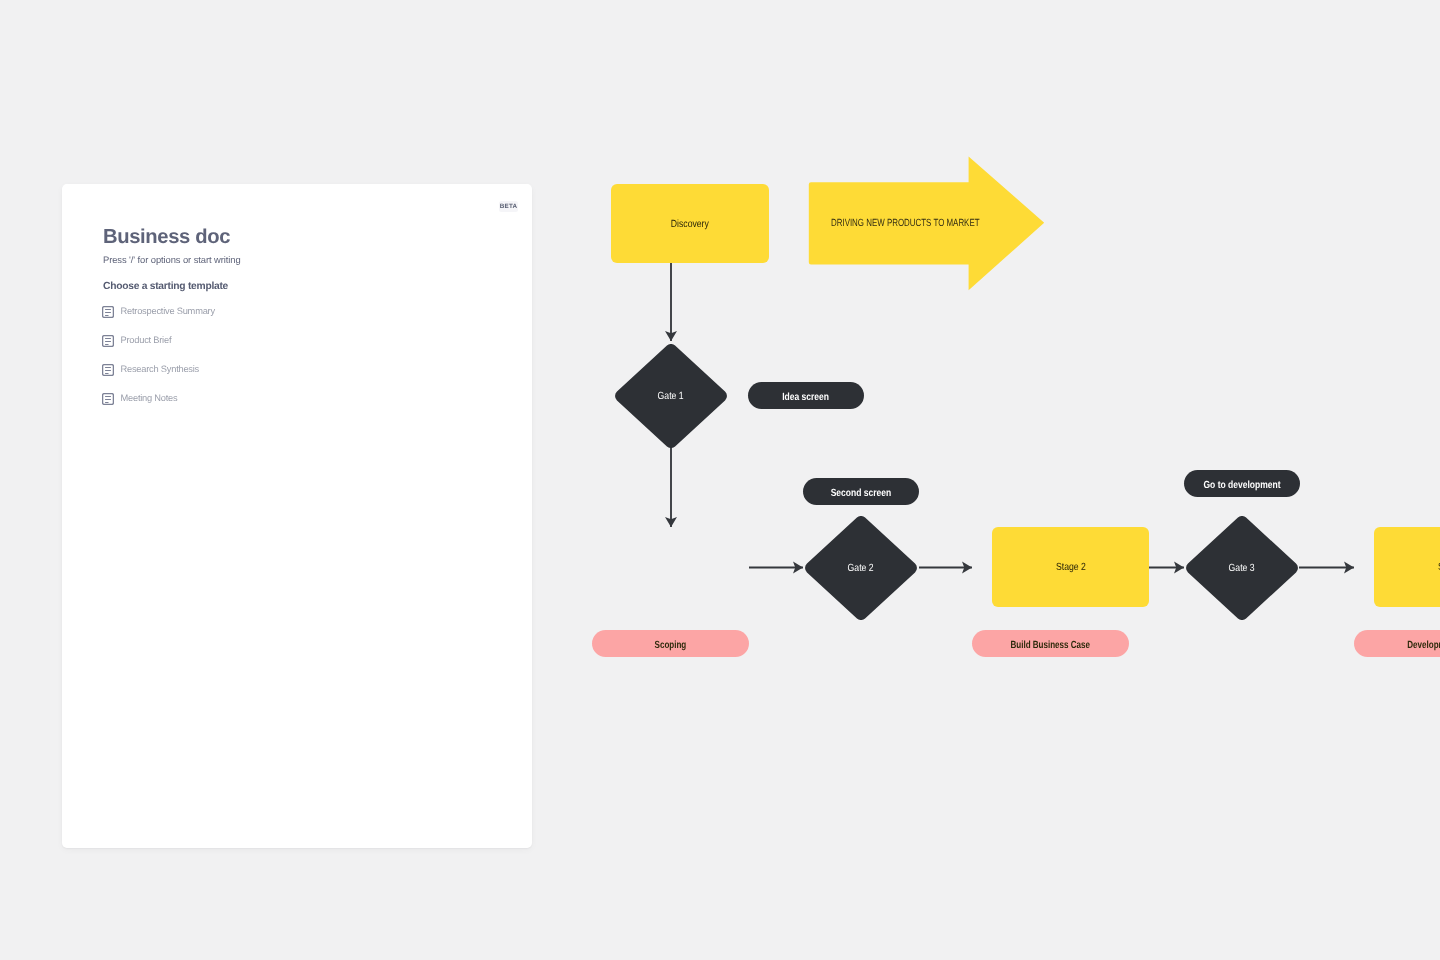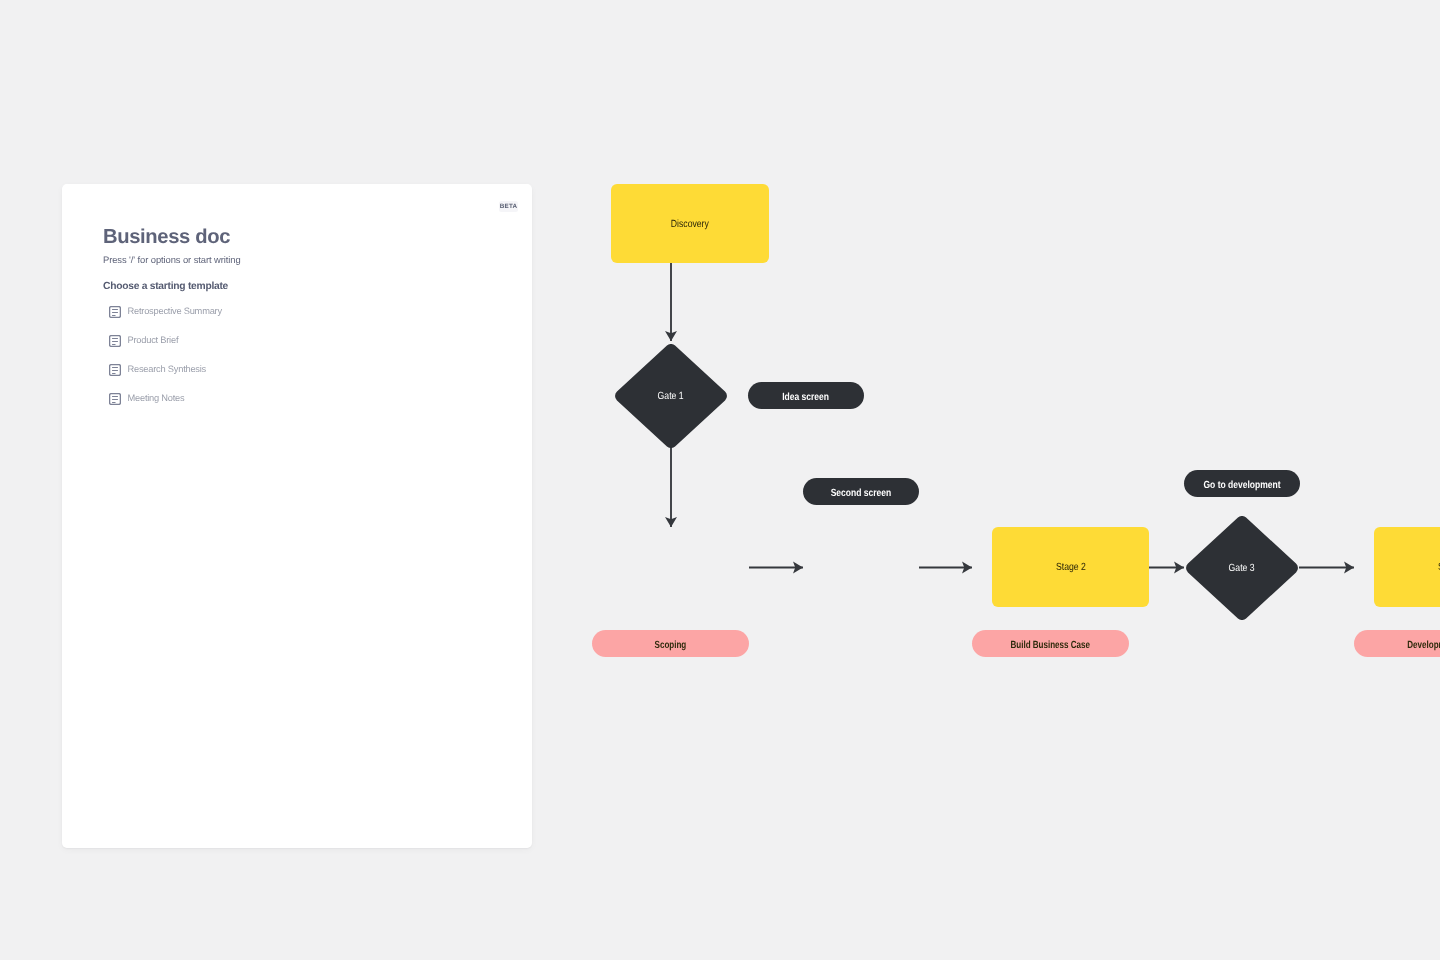--- a/index.html
+++ b/index.html
@@ -7,21 +7,21 @@
   .canvas{position:absolute;left:0;top:0;width:1440px;height:960px;transform:translateZ(0);}
 
   
   .doc-card{position:absolute;left:62px;top:184px;width:470px;height:664px;background:#ffffff;border-radius:5px;
             box-shadow:0 1px 2px rgba(16,24,40,.05), 0 2px 7px rgba(16,24,40,.035);}
   .beta-badge{position:absolute;left:437px;top:17px;width:19px;height:11px;background:#f5f5f8;color:#5a6073;border-radius:2.5px;
               font-size:6.3px;font-weight:700;letter-spacing:.18px;line-height:1;display:flex;align-items:center;justify-content:center;padding-top:0.4px;}
   .doc-title{position:absolute;left:41px;top:42.5px;font-size:20.2px;font-weight:700;color:#5e6379;letter-spacing:-.35px;line-height:1;}
   .doc-sub{position:absolute;left:41px;top:70.5px;font-size:9.4px;color:#5e6379;letter-spacing:-.08px;line-height:1;}
   .doc-choose{position:absolute;left:41px;top:98.2px;font-size:10.25px;font-weight:700;color:#555b71;letter-spacing:-.25px;line-height:1;}
-  .tpl-list{position:absolute;left:47px;top:120px;width:380px;}
+  .tpl-list{position:absolute;left:40px;top:120px;width:380px;}
   .tpl-item{display:flex;align-items:center;height:15px;margin-bottom:14px;cursor:pointer;}
   .tpl-icon{width:12px;height:12px;flex:0 0 12px;margin-right:6.5px;display:block;}
   .tpl-label{font-size:9.3px;color:#9b9fab;position:relative;top:0.2px;letter-spacing:-.23px;line-height:1;}
 
   
   .flow{position:absolute;left:0;top:0;width:1440px;height:960px;}
   .node{position:absolute;box-sizing:border-box;display:flex;align-items:center;justify-content:center;}
   .stage{background:#fedb36;border-radius:6px;margin-left:20px;}
   .stage .lbl{font-size:10.4px;color:#231f06;letter-spacing:0;line-height:1;transform:scaleX(.835);position:relative;top:1.5px;}
   .pill-dark{background:#2d3035;border-radius:14px;}
@@ -85,20 +85,26 @@
       </marker>
     </defs>
     <line x1="671" y1="263" x2="671" y2="341" stroke="#35383d" stroke-width="1.85" marker-end="url(#ah)"></line>
     <line x1="671" y1="447" x2="671" y2="527" stroke="#35383d" stroke-width="1.85" marker-end="url(#ah)"></line>
     <line x1="749" y1="567.5" x2="803" y2="567.5" stroke="#35383d" stroke-width="1.85" marker-end="url(#ah)"></line>
     <line x1="919" y1="567.5" x2="972" y2="567.5" stroke="#35383d" stroke-width="1.85" marker-end="url(#ah)"></line>
     <line x1="1130" y1="567.5" x2="1184" y2="567.5" stroke="#35383d" stroke-width="1.85" marker-end="url(#ah)"></line>
     <line x1="1299" y1="567.5" x2="1354" y2="567.5" stroke="#35383d" stroke-width="1.85" marker-end="url(#ah)"></line>
   </svg>
 
+  <div class="arrowbanner" style="left:808px;top:156px;width:237px;height:135px;">
+    <svg width="237" height="135" viewBox="0 0 237 135">
+      <path d="M0.8 28.5 Q0.8 26.3 3 26.3 L160.6 26.3 L160.6 0.6 L236.2 66.8 L160.6 134.2 L160.6 108.5 L3 108.5 Q0.8 108.5 0.8 106.3 Z" fill="#fedb36"></path>
+    </svg>
+    <div class="lbl" style="left:22.6px;top:62.6px;">DRIVING NEW PRODUCTS TO MARKET</div>
+  </div>
 
   <div class="node stage" style="left:591px;top:184px;width:158px;height:79px;">
     <span class="lbl"><span>Discovery</span></span>
   </div>
 
   <div class="gate" style="left:615px;top:343.5px;width:112px;height:104px;">
     <svg class="gshape" viewBox="0 0 112 104">
       <path d="M60.07 1.56 L110.03 47.59 A6 6 0 0 1 110.03 56.41 L60.07 102.44 A6 6 0 0 1 51.93 102.44 L1.97 56.41 A6 6 0 0 1 1.97 47.59 L51.93 1.56 A6 6 0 0 1 60.07 1.56 Z" fill="#2d3035"></path>
     </svg>
     <span class="lbl">
@@ -111,20 +117,28 @@
   </div>
 
   <div class="node pill-yellow" style="left:592px;top:630px;width:157px;height:27px;">
     <span class="lbl"><span>Scoping</span></span>
   </div>
 
   <div class="node pill-dark" style="left:803px;top:470px;width:116px;height:27px;margin-top:8px;">
     <span class="lbl"><span>Second screen</span></span>
   </div>
 
+  <div class="gate" style="left:805px;top:515.5px;width:112px;height:104px;">
+    <svg class="gshape" viewBox="0 0 112 104">
+      <path d="M60.07 1.56 L110.03 47.59 A6 6 0 0 1 110.03 56.41 L60.07 102.44 A6 6 0 0 1 51.93 102.44 L1.97 56.41 A6 6 0 0 1 1.97 47.59 L51.93 1.56 A6 6 0 0 1 60.07 1.56 Z" fill="#2d3035"></path>
+    </svg>
+    <span class="lbl">
+        <span>Gate 2</span>
+      </span>
+  </div>
 
   <div class="node stage" style="left:972px;top:527px;width:157px;height:80px;">
     <span class="lbl"><span>Stage 2</span></span>
   </div>
   <div class="node pill-yellow" style="left:972px;top:630px;width:157px;height:27px;">
     <span class="lbl"><span>Build Business Case</span></span>
   </div>
 
   <div class="node pill-dark" style="left:1184px;top:470px;width:116px;height:27px;">
     <span class="lbl"><span>Go to development</span></span>

